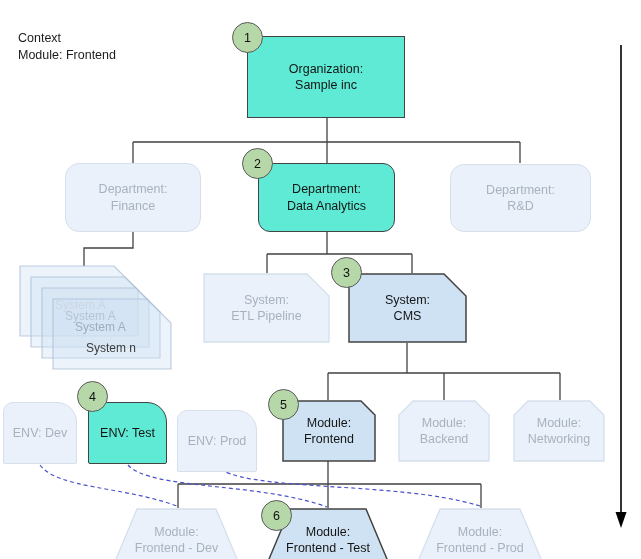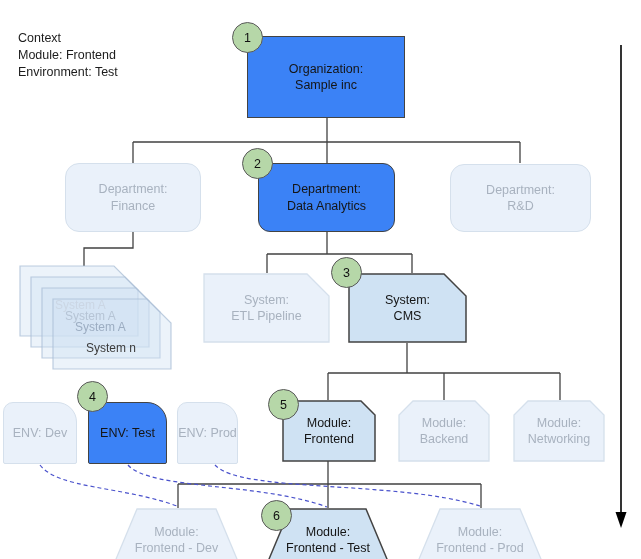--- a/index.html
+++ b/index.html
@@ -9,21 +9,21 @@
     margin-top:20px;
   }
   
   .context{position:absolute;left:18px;top:10px;font-size:12.5px;line-height:17px;color:#1c1c1c;}
   
   .node{
     position:absolute;box-sizing:border-box;
     display:flex;align-items:center;justify-content:center;text-align:center;
     font-size:12.5px;line-height:1.32;color:#151515;white-space:pre-line;
   }
-  .rect{background:#3b82f6;border:1.5px solid #434343;}
+  .rect{background:#5eead4;border:1.5px solid #434343;}
   .rounded{border-radius:14px;}
   .env{border-radius:10px 20px 2px 2px;}
   .faded{background:#eaf1fa;border:1.4px solid #d5e0ec;color:#a8b2bf;}
   
   .shape-node{background:none;border:none;}
   .shape-node svg{position:absolute;left:0;top:0;}
   .shape-node .lbl{position:relative;z-index:1;text-align:center;}
   .p-hl{fill:#cfe2f3;stroke:#434343;stroke-width:1.5;}
   .p-fd{fill:#eaf1fa;stroke:#d5e0ec;stroke-width:1.3;}
   .faded-text{color:#a8b2bf;}
@@ -68,21 +68,20 @@
 
     <g>
       <path d="M621,25 V494" fill="none" stroke="#000" stroke-width="1.6"></path>
       <polygon points="621,508 615.5,492 626.5,492" fill="#000"></polygon>
     </g>
   </svg>
 
   <div class="context">
     <div>Context</div>
     <div>Module: Frontend</div>
-    <div>Environment: Test</div>
   </div>
 
   <div class="node rect" style="left:247px;top:16px;width:158px;height:82px">
     <div class="lbl">Organization:
 Sample inc</div>
   </div>
 
   <div class="node faded rounded" style="left:65px;top:143px;width:136px;height:69px">
     <div class="lbl">Department:
 Finance</div>
@@ -115,21 +114,21 @@
     <div class="lbl">System:
 CMS</div>
   </div>
 
   <div class="node rect env" style="left:88px;top:382px;width:79px;height:62px">
     <div class="lbl">ENV: Test</div>
   </div>
   <div class="node faded env" style="left:3px;top:382px;width:74px;height:62px">
     <div class="lbl">ENV: Dev</div>
   </div>
-  <div class="node faded env" style="left:177px;top:382px;width:61px;height:62px">
+  <div class="node faded env" style="left:177px;top:390px;width:80px;height:62px">
     <div class="lbl">ENV: Prod</div>
   </div>
 
   <div class="node shape-node" style="left:282px;top:380px;width:94px;height:62px">
     <svg width="94" height="62">
       <polygon class="p-hl" points="15,1 79,1 93,15 93,61 1,61 1,15"></polygon>
     </svg>
     <div class="lbl">Module:
 Frontend</div>
   </div>

